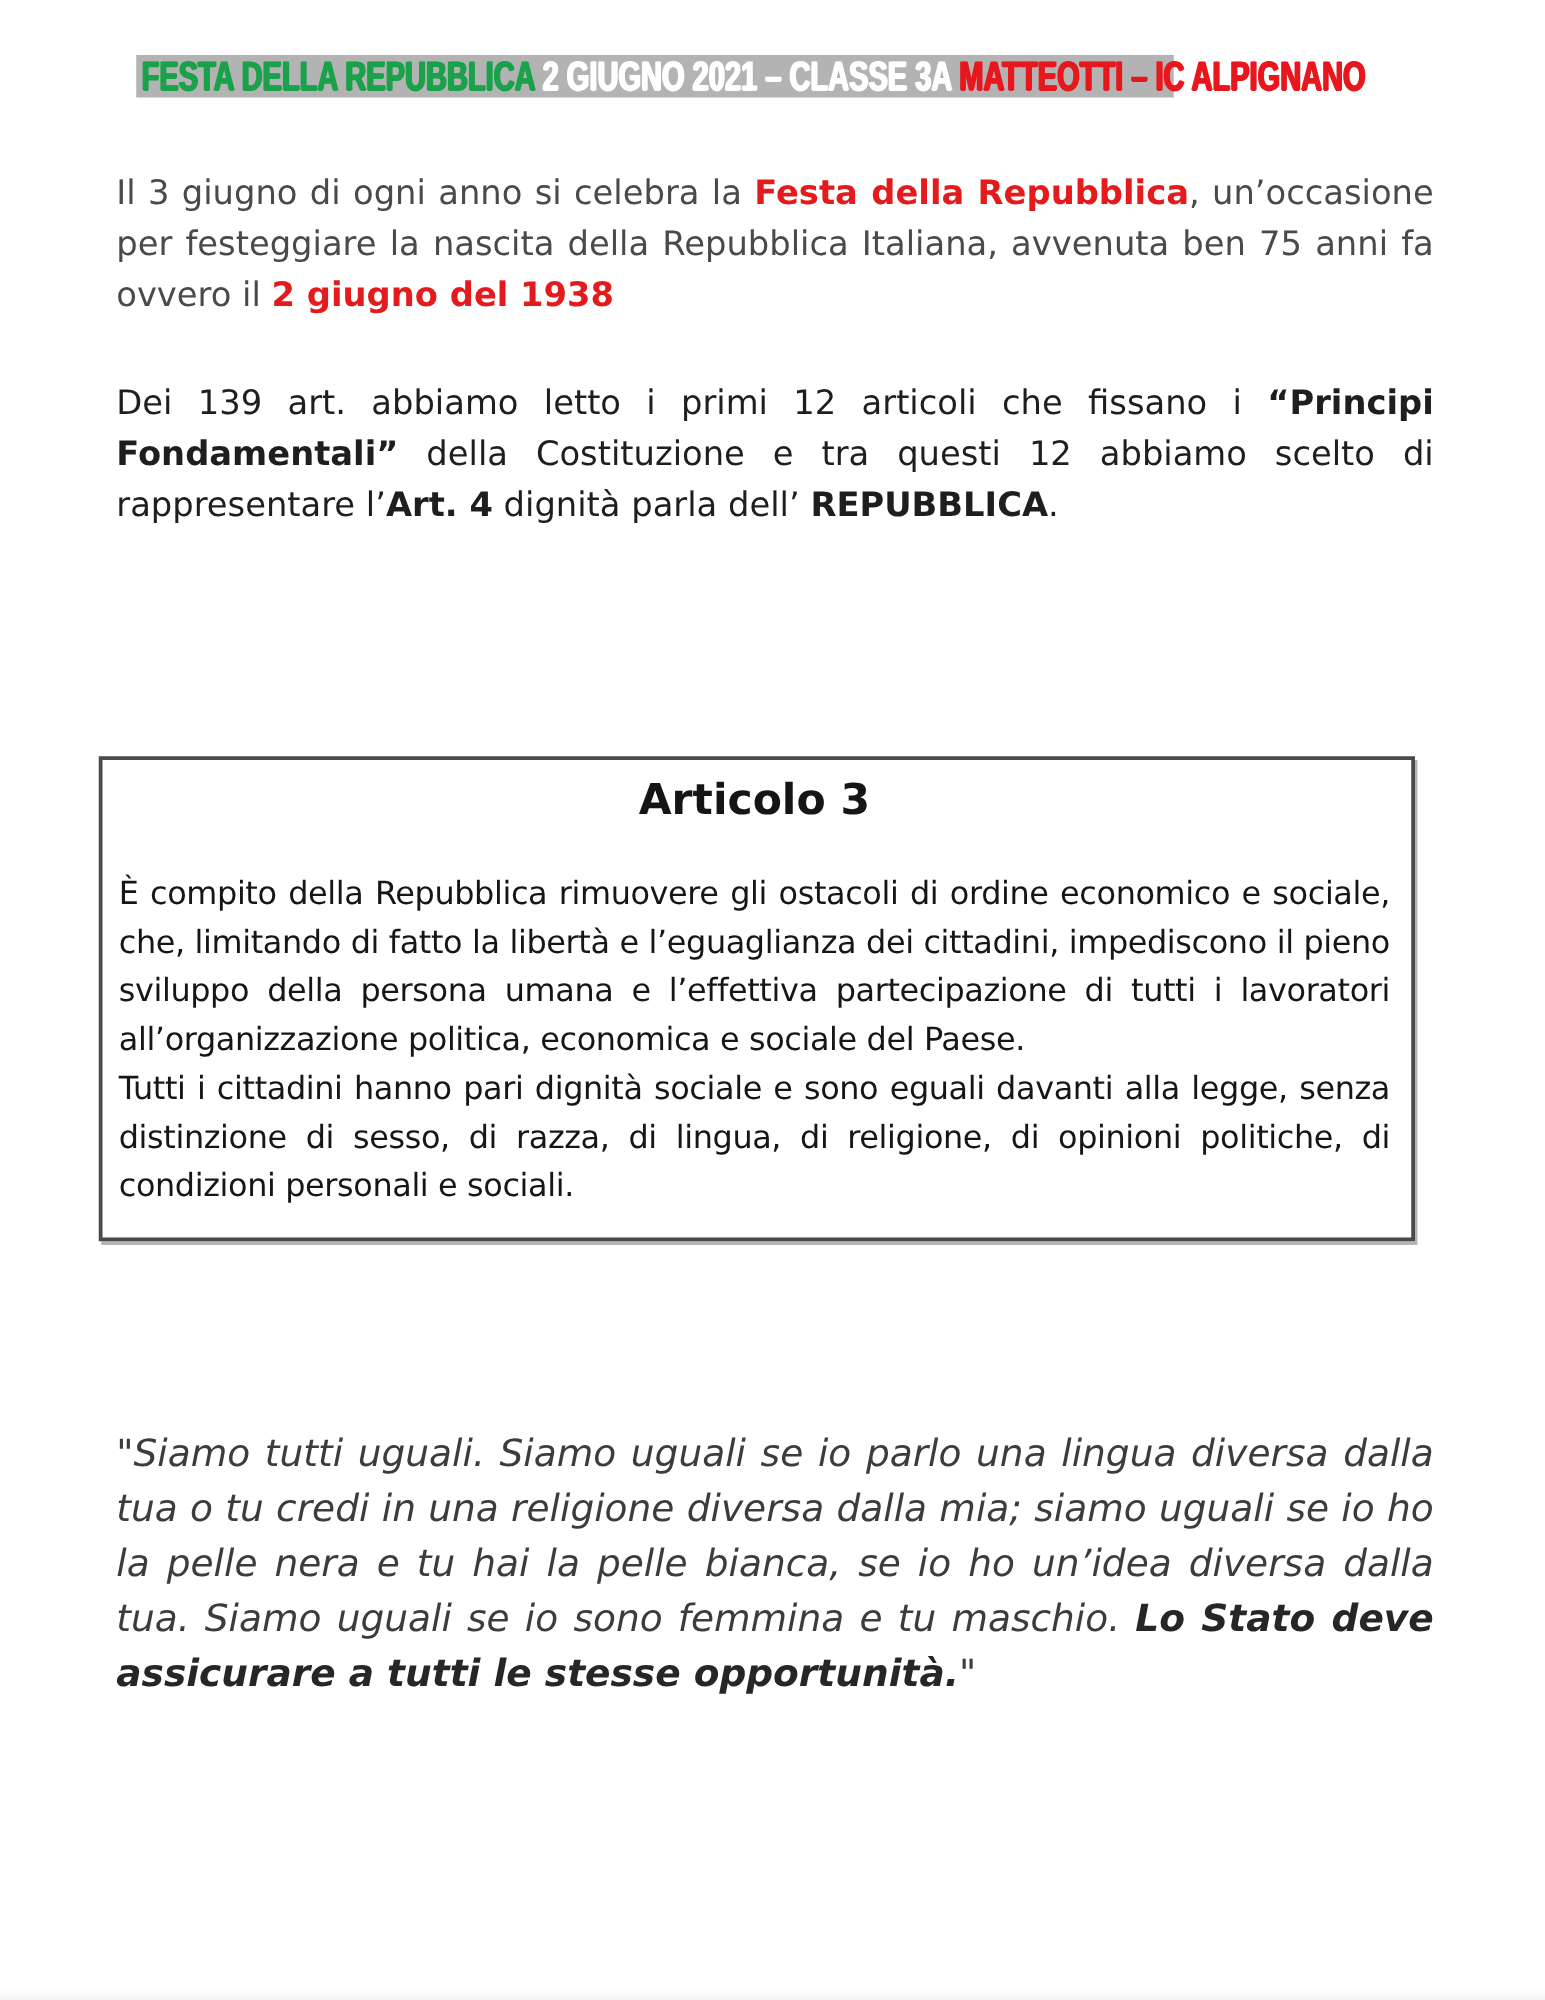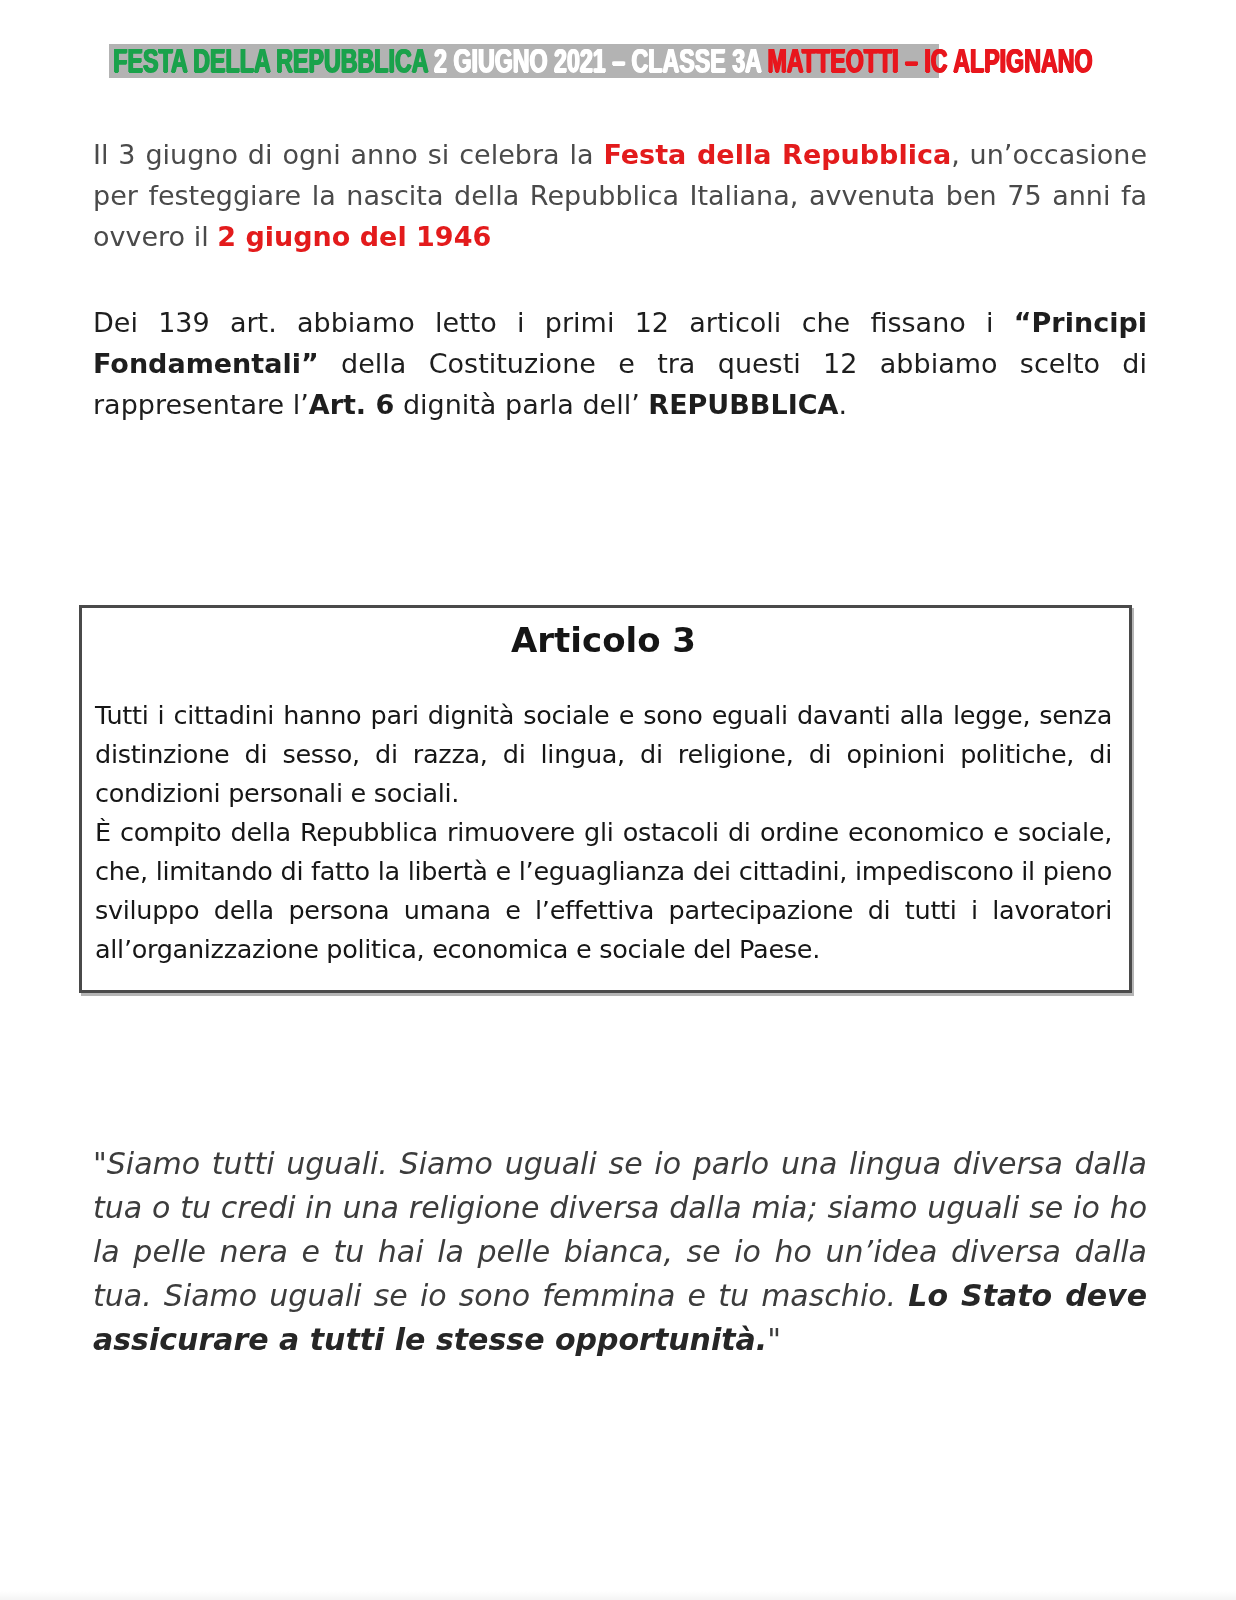--- a/index.html
+++ b/index.html
@@ -135,28 +135,28 @@
 <body>
 
 <div class="page">
 
   <div class="banner">
     <div class="banner-inner">
       <span class="seg-header-green">FESTA DELLA REPUBBLICA</span><span class="seg-header-white"> 2 GIUGNO 2021 – CLASSE 3A </span><span class="seg-header-red">MATTEOTTI – IC ALPIGNANO</span>
     </div>
   </div>
 
-  <p class="para para-intro"><span>Il 3 giugno di ogni anno si celebra la </span><span class="seg-bold-red">Festa della Repubblica</span><span>, un’occasione per festeggiare la nascita della Repubblica Italiana, avvenuta ben 75 anni fa ovvero il </span><span class="seg-bold-red">2 giugno del 1946</span></p>
+  <p class="para para-intro"><span>Il 3 giugno di ogni anno si celebra la </span><span class="seg-bold-red">Festa della Repubblica</span><span>, un’occasione per festeggiare la nascita della Repubblica Italiana, avvenuta ben 75 anni fa ovvero il </span><span class="seg-bold-red">2 giugno del 1938</span></p>
 
   <div class="para para-costituzione">
-    <p><span>Dei 139 art. abbiamo letto i primi 12 articoli che fissano i </span><span class="seg-bold">“Principi Fondamentali”</span><span> della Costituzione e tra questi 12 abbiamo scelto di rappresentare l’</span><span class="seg-bold">Art. 6</span><span> dignità parla dell’ </span><span class="seg-bold">REPUBBLICA</span><span>.</span></p>
+    <p><span>Dei 139 art. abbiamo letto i primi 12 articoli che fissano i </span><span class="seg-bold">“Principi Fondamentali”</span><span> della Costituzione e tra questi 12 abbiamo scelto di rappresentare l’</span><span class="seg-bold">Art. 4</span><span> dignità parla dell’ </span><span class="seg-bold">REPUBBLICA</span><span>.</span></p>
   </div>
 
   <section class="article-box">
     <h2 class="article-title">Articolo 3</h2>
+    <p class="article-text">È compito della Repubblica rimuovere gli ostacoli di ordine economico e sociale, che, limitando di fatto la libertà e l’eguaglianza dei cittadini, impediscono il pieno sviluppo della persona umana e l’effettiva partecipazione di tutti i lavoratori all’organizzazione politica, economica e sociale del Paese.</p>
     <p class="article-text">Tutti i cittadini hanno pari dignità sociale e sono eguali davanti alla legge, senza distinzione di sesso, di razza, di lingua, di religione, di opinioni politiche, di condizioni personali e sociali.</p>
-    <p class="article-text">È compito della Repubblica rimuovere gli ostacoli di ordine economico e sociale, che, limitando di fatto la libertà e l’eguaglianza dei cittadini, impediscono il pieno sviluppo della persona umana e l’effettiva partecipazione di tutti i lavoratori all’organizzazione politica, economica e sociale del Paese.</p>
   </section>
 
   <blockquote class="quote"><span>"Siamo tutti uguali. Siamo uguali se io parlo una lingua diversa dalla tua o tu credi in una religione diversa dalla mia; siamo uguali se io ho la pelle nera e tu hai la pelle bianca, se io ho un’idea diversa dalla tua. Siamo uguali se io sono femmina e tu maschio. </span><span class="seg-bold">Lo Stato deve assicurare a tutti le stesse opportunità.</span><span>"</span></blockquote>
 
   <div class="scan-smudge"></div>
 </div>
 
 </body></html>

